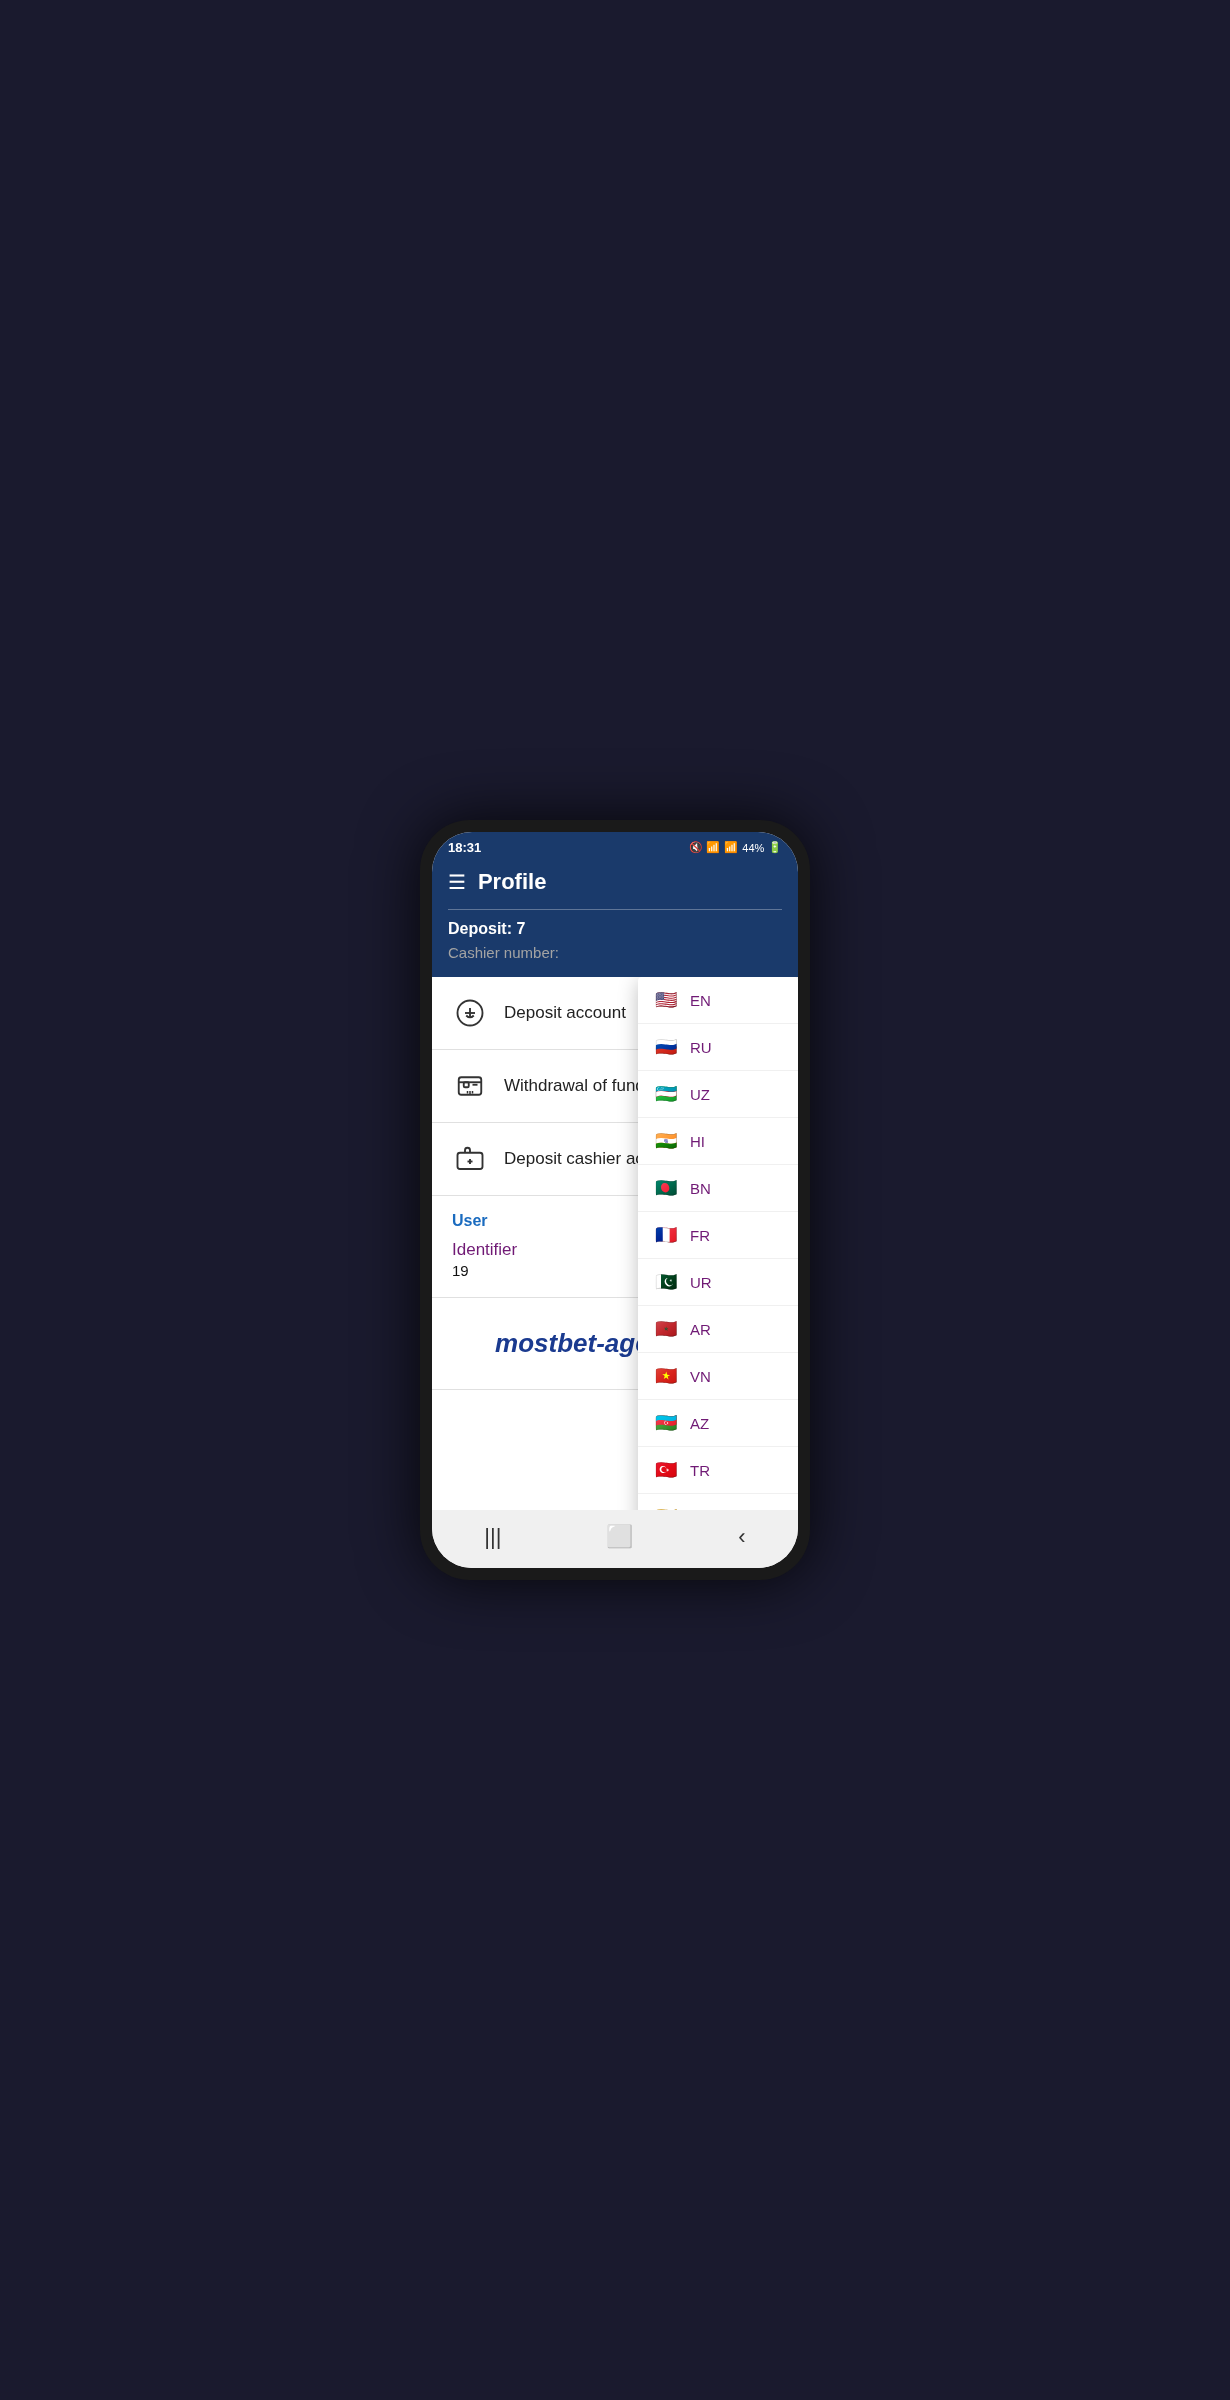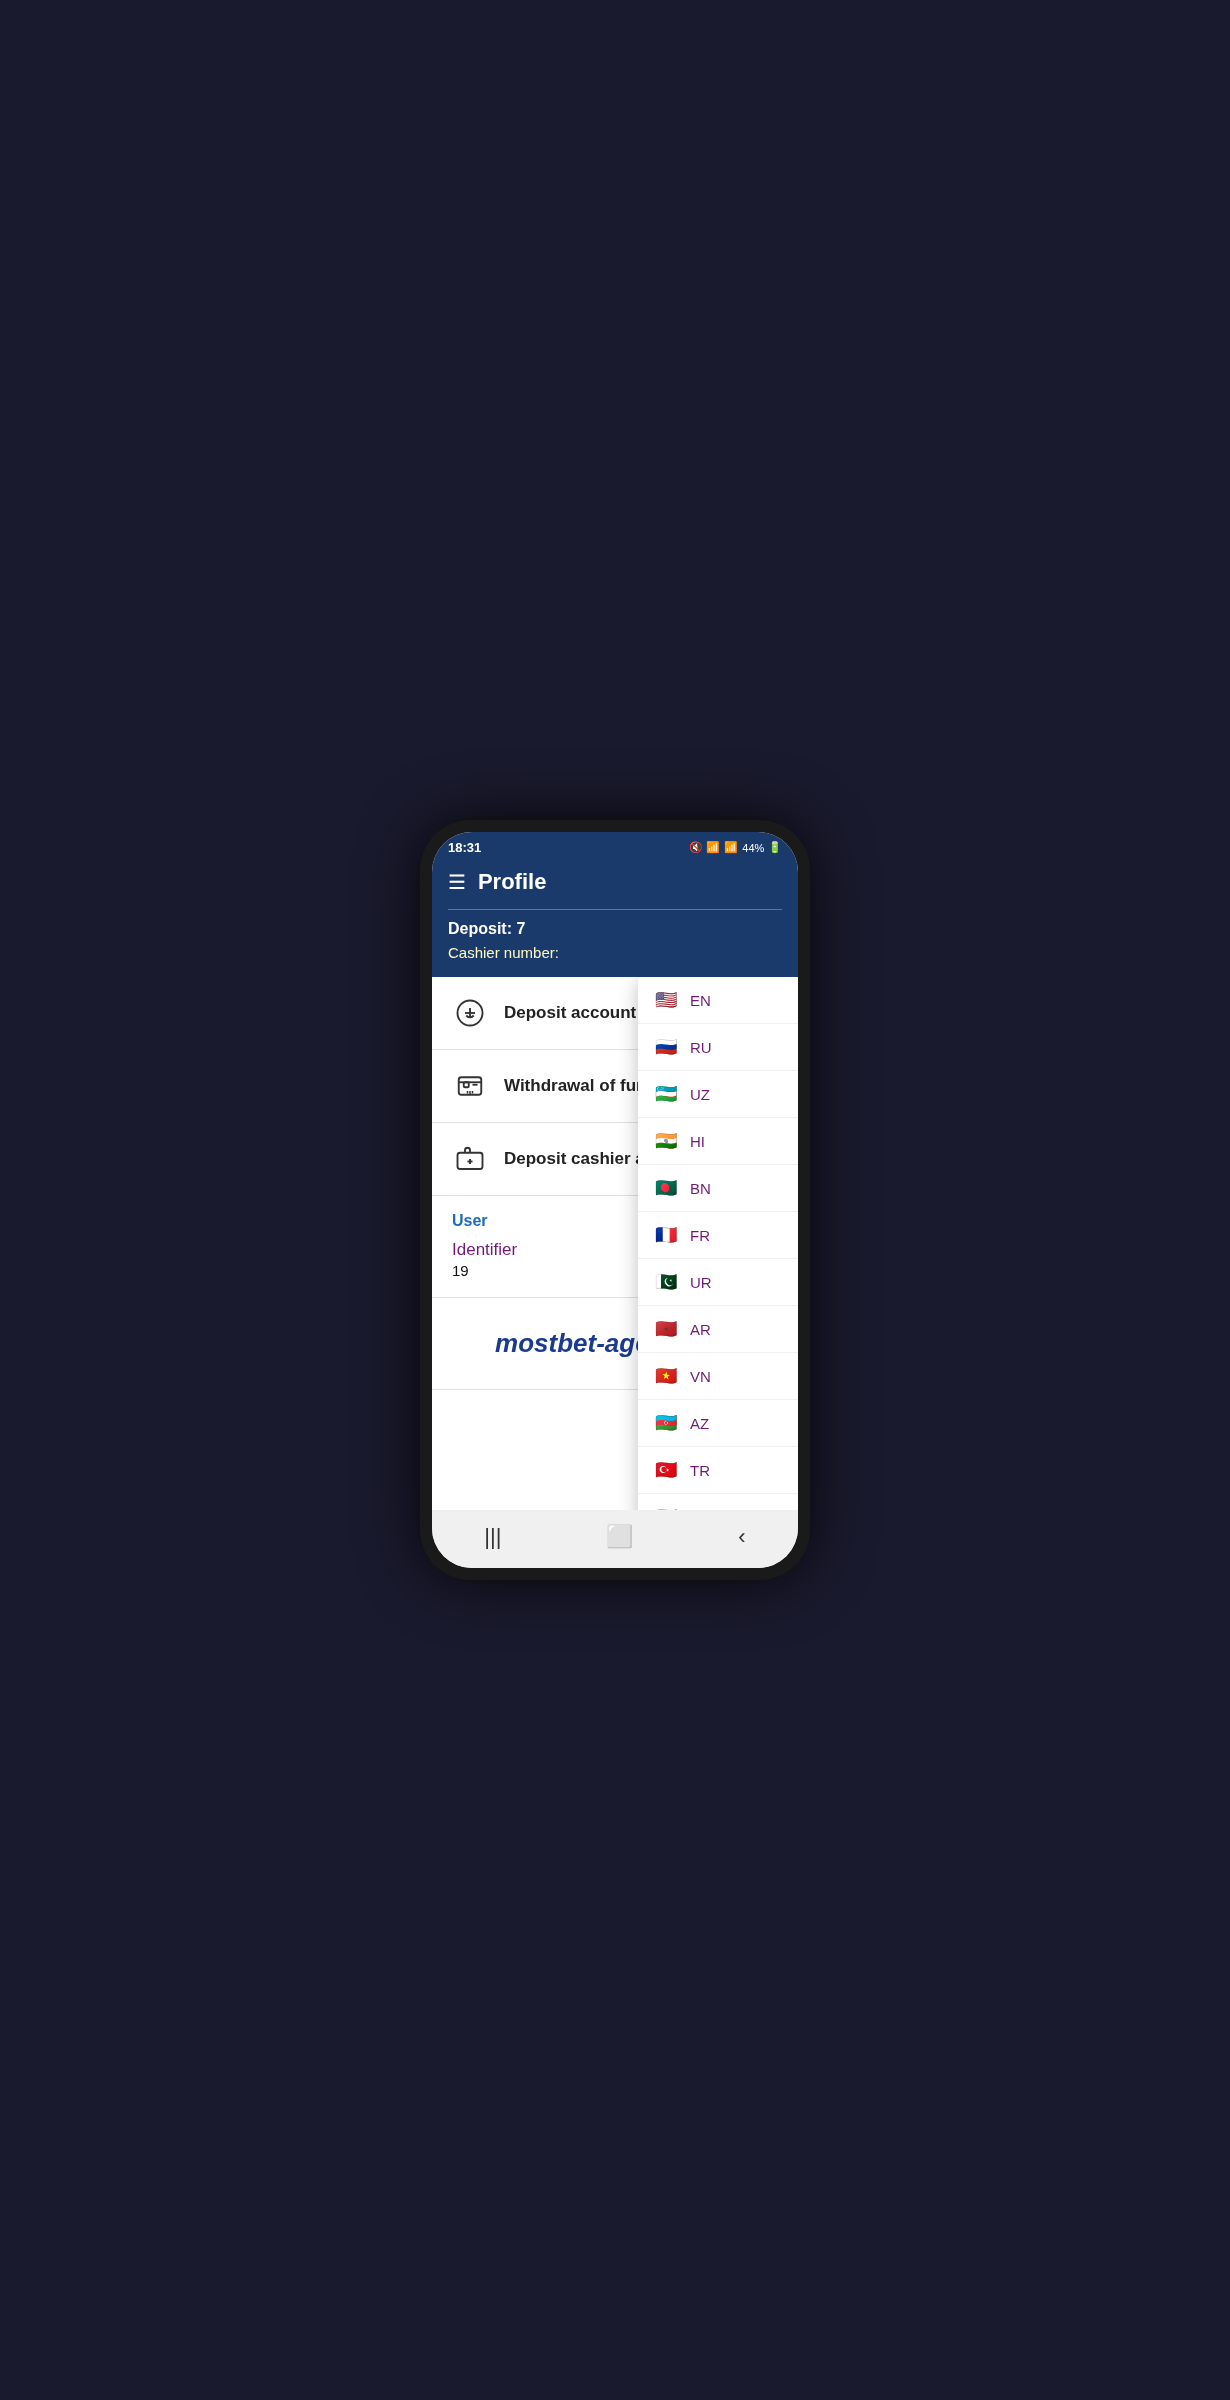--- a/index.html
+++ b/index.html
@@ -92,21 +92,21 @@
     }
 
     .balance-row {
       color: white;
       font-size: 16px;
       font-weight: 600;
       margin-bottom: 6px;
     }
 
     .cashier-row {
-      color: #fef9c3;
+      color: #a3a3a3;
       font-size: 15px;
       font-weight: 500;
     }
 
     
     .content {
       flex: 1;
       background: white;
       overflow-y: auto;
       position: relative;
@@ -133,21 +133,21 @@
     }
 
     .menu-icon svg {
       width: 30px;
       height: 30px;
     }
 
     .menu-label {
       font-size: 17px;
       color: #222;
-      font-weight: 700;
+      font-weight: 400;
     }
 
     
     .section {
       padding: 16px 20px 8px;
       border-bottom: 1px solid #e0e0e0;
     }
 
     .section-title {
       color: #1a6bbf;

